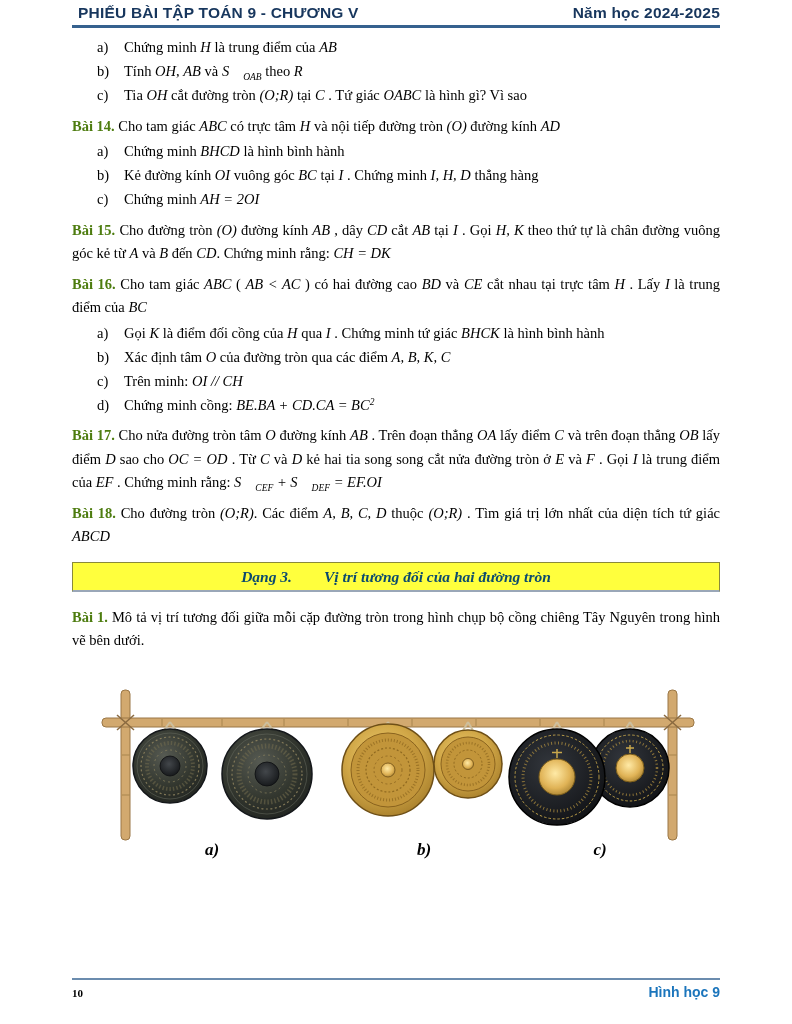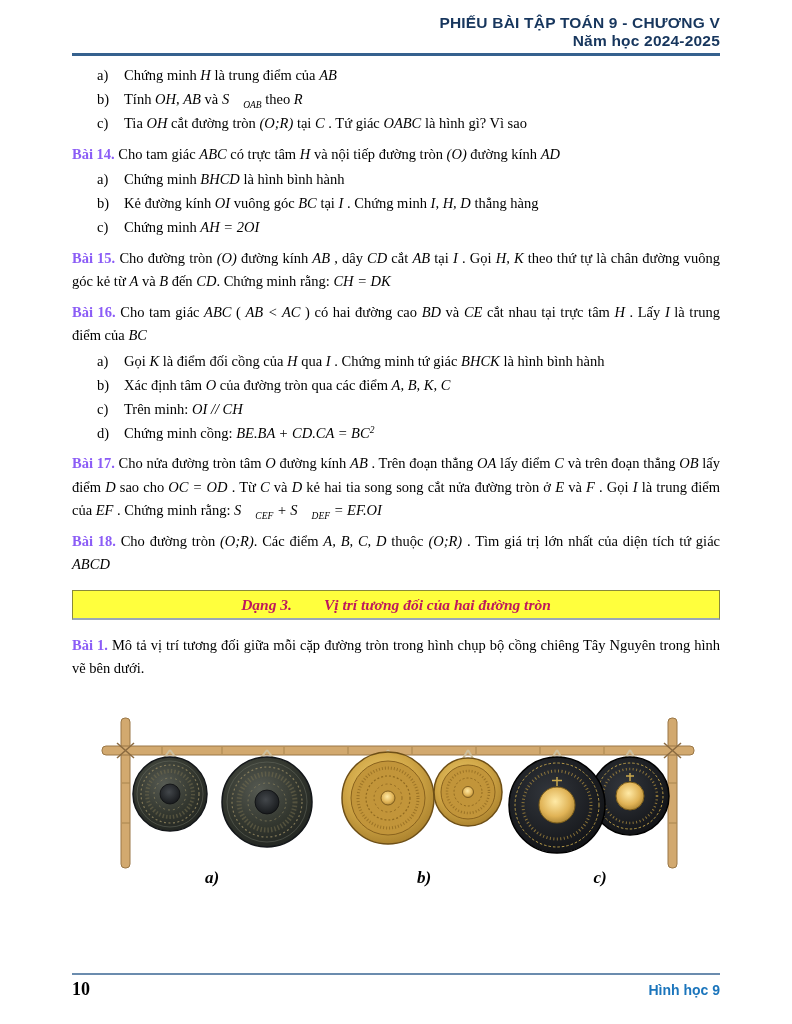--- a/index.html
+++ b/index.html
@@ -6,61 +6,61 @@
   body {
     width:792px; height:1024px; background:#ffffff; position:relative;
     font-family:"Liberation Serif", serif; color:#000; overflow:hidden;
   }
   .page { position:absolute; top:0; left:0; width:792px; height:1024px; }
   .inner { margin:0 72px; }
 
   
   .header {
     display:flex; justify-content:space-between; align-items:flex-end;
-    padding:14px 0 3px 6px;
+    padding:4px 0 3px 6px;
     border-bottom:3px solid #35618E;
     font-family:"Liberation Sans", sans-serif; font-weight:bold;
-    color:#17365D; font-size:15.5px; letter-spacing:0.2px;flex-direction:column;
+    color:#17365D; font-size:15.5px; letter-spacing:0.2px;
   }
 
   
   .content { padding-top:7px; font-size:14.5px; }
   .problem { text-align:justify; line-height:1.62; margin:7px 0 2px; }
-  .problem-label { color:#8b5cf6; font-weight:bold; }
+  .problem-label { color:#4d7c0f; font-weight:bold; }
   .item { display:flex; line-height:1.6; margin:1px 0; padding-left:25px; }
   .item-marker { width:27px; flex:none; }
   .item-text { flex:1; }
   .seg-n { font-style:normal; }
   .seg-m { font-style:italic; }
   .seg-s { font-style:italic; font-size:9.5px; position:relative; top:4px;margin-left:14px; }
   .seg-p { font-style:italic; font-size:9.5px; position:relative; top:-5px; }
 
   
   .banner {
     margin-top:13px; background:#FFFF3D; border:1px solid #8a8a3a;
     border-bottom:2px solid #9aa7b8;
     text-align:center; padding:5px 0 4px;
   }
   .banner-label, .banner-title {
-    color:#be185d; font-weight:bold; font-style:italic; font-size:15.5px;
+    color:#0c4a6e; font-weight:bold; font-style:italic; font-size:15.5px;
   }
   .banner-title { margin-left:32px; }
 
   
   .figure { margin-top:22px; }
   .figure svg { display:block; }
   .fig-caption { font-weight:bold; font-style:italic; font-size:17px; }
 
   
   .footer {
     position:absolute; bottom:24px; left:72px; right:72px;
     border-top:2px solid #6B8CAE; padding-top:4px;
     display:flex; justify-content:space-between; align-items:baseline;
   }
-  .page-num { font-weight:bold; font-size:18px; }
+  .page-num { font-weight:bold; font-size:11px; }
   .book-title {
     font-family:"Liberation Sans", sans-serif; font-weight:bold;
     font-size:14px; color:#1B75BC;
   }
 </style>
 </head>
 <body>
 
 <div class="page">
   <div class="inner">

